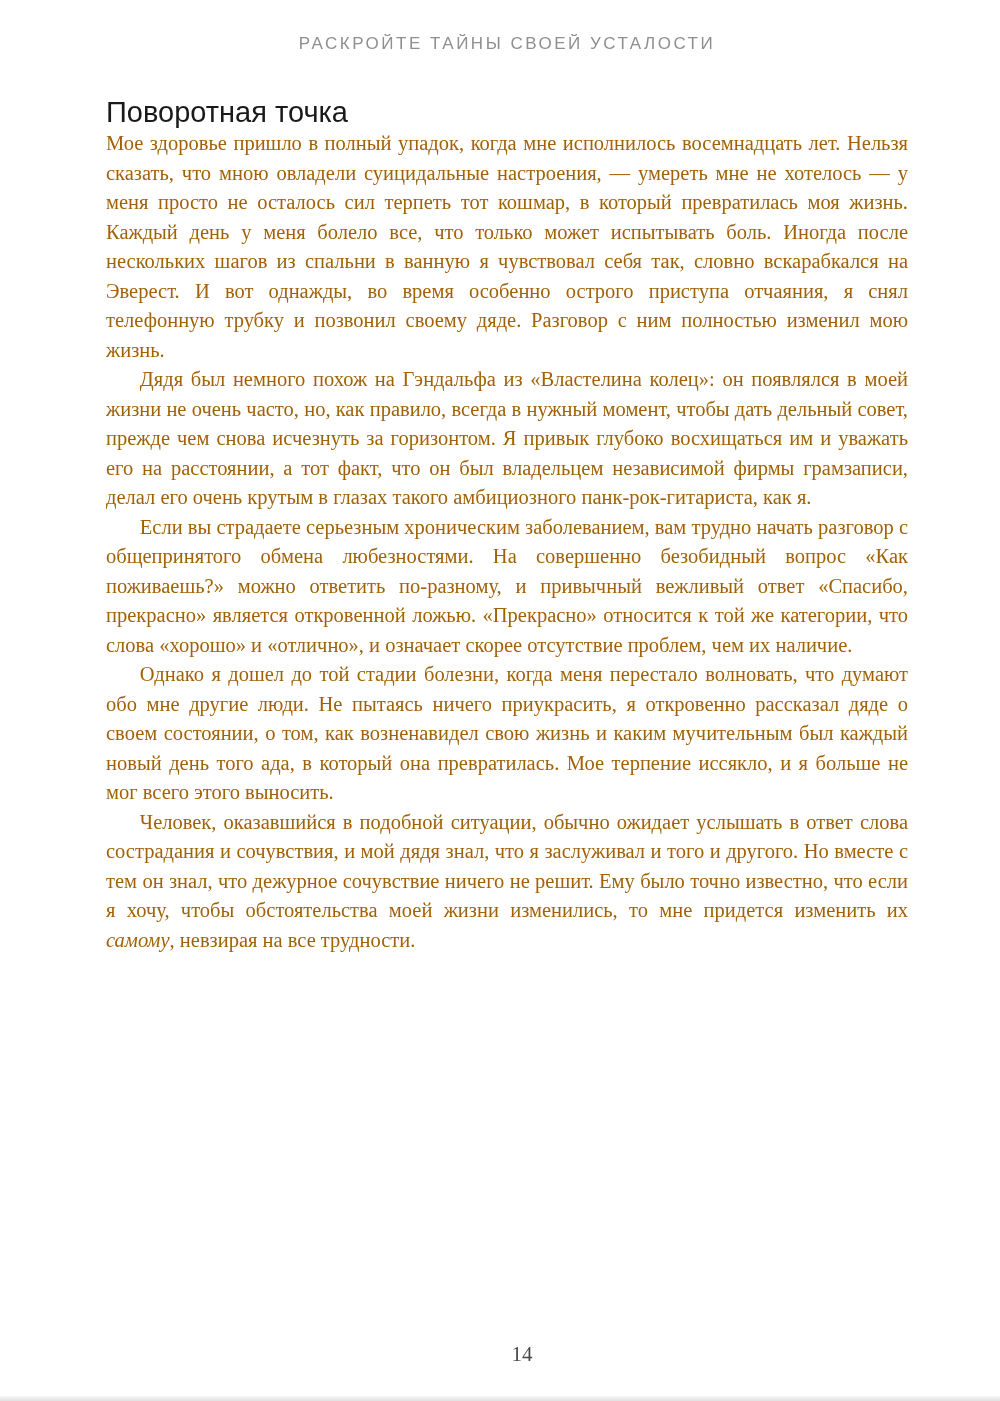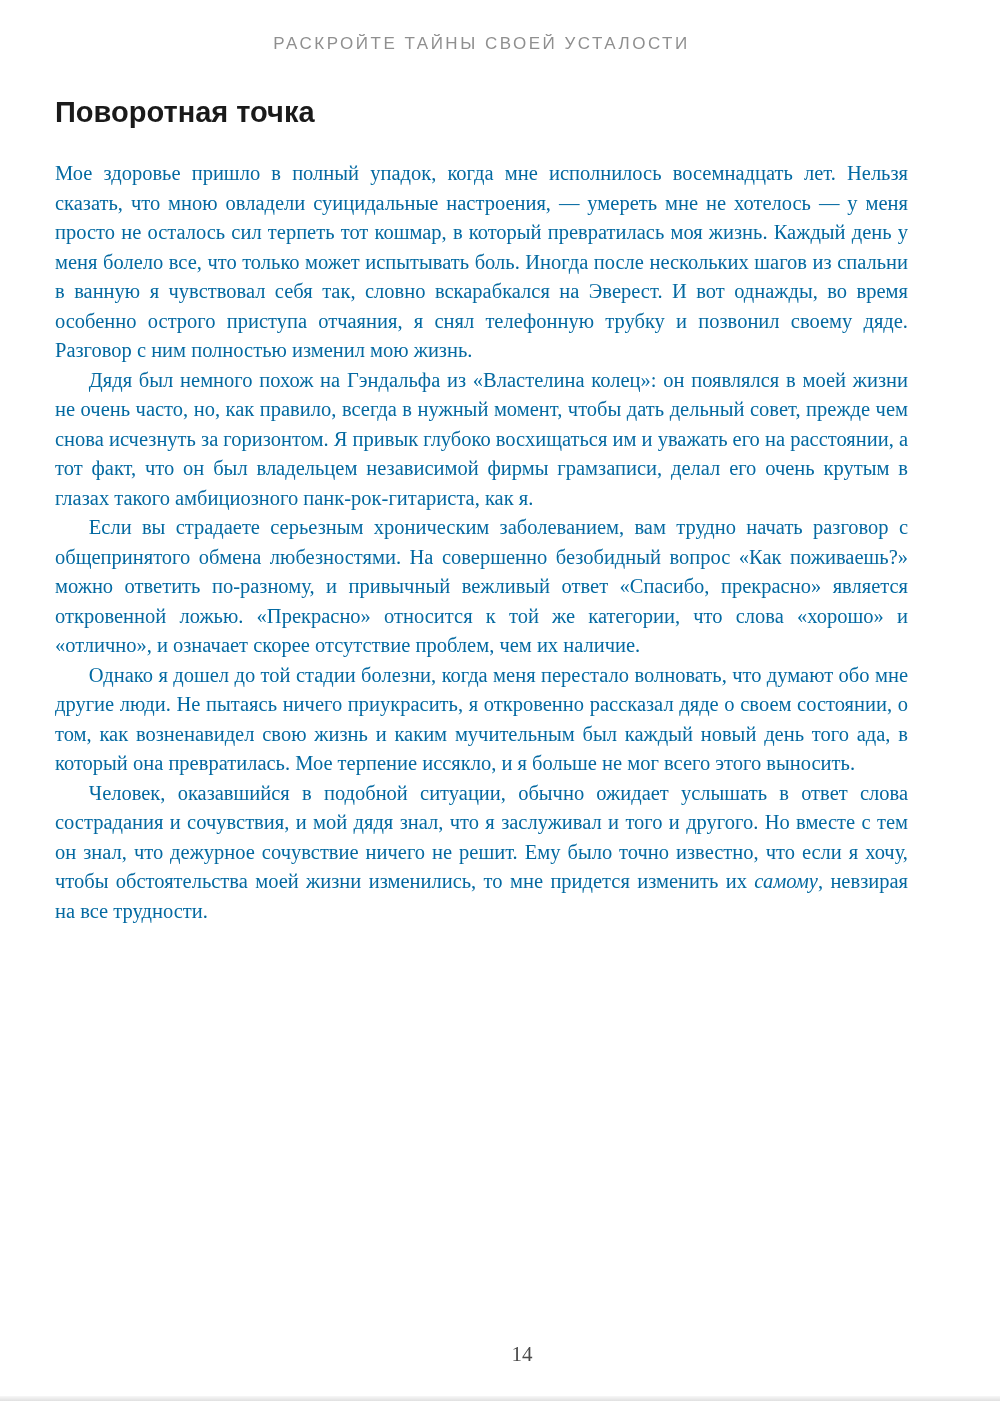--- a/index.html
+++ b/index.html
@@ -6,42 +6,41 @@
   html, body {
     background: #ffffff;
     font-family: "Liberation Serif", serif;
   }
   .page {
     position: relative;
     width: 1000px;
     height: 1401px;
     margin: 0 auto;
     background: #ffffff;
-    padding: 34px 92px 0 55px;
+    padding: 34px 92px 0 106px;
     overflow: hidden;
   }
   .running-header {
     text-align: center;
     font-family: "Liberation Sans", sans-serif;
     font-size: 17px;
     letter-spacing: 2.5px;
     color: #8f8f8f;
     margin-bottom: 42px;
   }
   .chapter-title {
     font-family: "Liberation Sans", sans-serif;
     font-size: 29px;
-    font-weight: 700;
+    font-weight: 400;
     color: #1a1a1a;
-    margin-bottom: 30px;
   }
   .body-text {
     font-size: 20.5px;
     line-height: 1.44;
-    color: #0369a1;
+    color: #a16207;
     text-align: justify;
     hyphens: auto;
     -webkit-hyphens: auto;
   }
   .body-text p {
     text-indent: 1.65em;
   }
   .body-text p.no-indent {
     text-indent: 0;
   }

